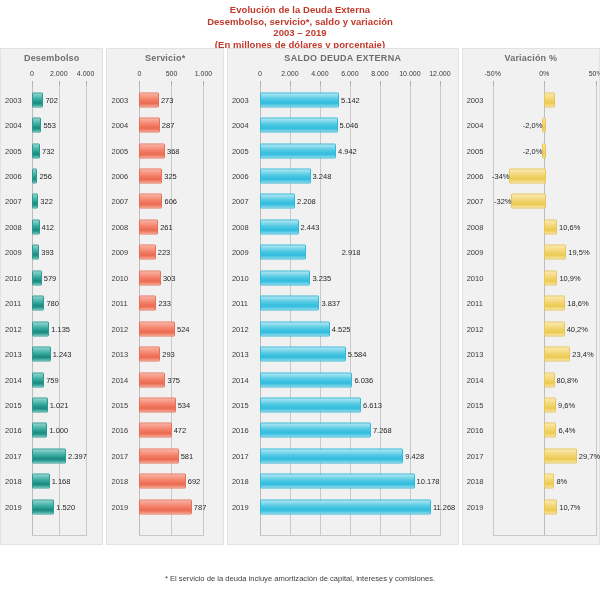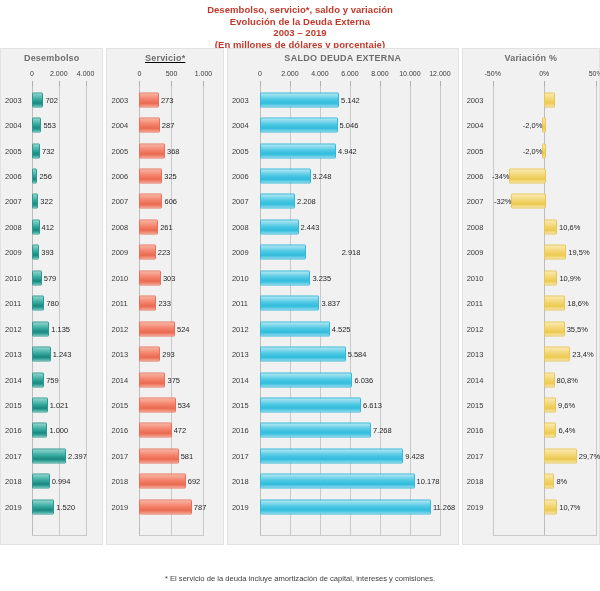--- a/index.html
+++ b/index.html
@@ -32,21 +32,21 @@
   }
   .panel{
     background:#F1F1F1;
     border:1px solid #E2E2E2;
     box-sizing:border-box;
     height:497px;
     position:relative;
     margin-right:3px;
   }
   .panel.p1{width:104px;}
-  .panel.p2{width:118px;text-decoration:underline;}
+  .panel.p2{width:118px;}
   .panel.p3{width:233px;}
   .panel.p4{width:139px;margin-right:0;}
 
   .panel-title{
     text-align:center;
     font-size:9px;
     color:#6D6D6D;
     font-weight:bold;
     padding-top:4px;
     letter-spacing:0.2px;
@@ -154,22 +154,22 @@
     color:#3C3C3C;
   }
   .footer .f-line{font-size:7.6px;line-height:1.55;}
 </style>
 </head>
 <body>
 
 <div id="root">
 
   <div class="title-block">
+    <div class="t-line">Evolución de la Deuda Externa</div>
     <div class="t-line">Desembolso, servicio*, saldo y variación</div>
-    <div class="t-line">Evolución de la Deuda Externa</div>
     <div class="t-line">2003 – 2019</div>
     <div class="t-line">(En millones de dólares y porcentaje)</div>
   </div>
 
   <div class="panels">
     <div class="panel p1">
       <div class="panel-title">Desembolso</div>
       <div class="plot">
           <div class="axis-row">
             <div class="tick-label" style="left: 31px;">0</div>
@@ -260,21 +260,21 @@
               <div class="vlabel" style="left: 48.4px;">1.000</div>
             </div>
             <div class="row" style="top: 358.3px;">
               <div class="ylabel" style="left: 4px;">2017</div>
               <div class="bar teal" title="2017: 2.397" style="left: 31px; width: 32.1198px;"></div>
               <div class="vlabel" style="left: 67.1198px;">2.397</div>
             </div>
             <div class="row" style="top: 383.75px;">
               <div class="ylabel" style="left: 4px;">2018</div>
               <div class="bar teal" title="2018: 1.168" style="left: 31px; width: 15.6512px;"></div>
-              <div class="vlabel" style="left: 50.6512px;">0.994</div>
+              <div class="vlabel" style="left: 50.6512px;">1.168</div>
             </div>
             <div class="row" style="top: 409.2px;">
               <div class="ylabel" style="left: 4px;">2019</div>
               <div class="bar teal" title="2019: 1.520" style="left: 31px; width: 20.368px;"></div>
               <div class="vlabel" style="left: 55.368px;">1.520</div>
             </div>
           </div>
         </div>
     </div>
     <div class="panel p2">
@@ -572,21 +572,21 @@
               <div class="vlabel" style="left: 96.727px;">10,9%</div>
             </div>
             <div class="row" style="top: 205.6px;">
               <div class="ylabel" style="left: 4px;">2011</div>
               <div class="bar gold" title="2011: 18,6%" style="left: 81.5px; width: 19.158px;"></div>
               <div class="vlabel" style="left: 104.658px;">18,6%</div>
             </div>
             <div class="row" style="top: 231.05px;">
               <div class="ylabel" style="left: 4px;">2012</div>
               <div class="bar gold" title="2012: 17,9%" style="left: 81.5px; width: 18.437px;"></div>
-              <div class="vlabel" style="left: 103.937px;">35,5%</div>
+              <div class="vlabel" style="left: 103.937px;">40,2%</div>
             </div>
             <div class="row" style="top: 256.5px;">
               <div class="ylabel" style="left: 4px;">2013</div>
               <div class="bar gold" title="2013: 23,4%" style="left: 81.5px; width: 24.102px;"></div>
               <div class="vlabel" style="left: 109.602px;">23,4%</div>
             </div>
             <div class="row" style="top: 281.95px;">
               <div class="ylabel" style="left: 4px;">2014</div>
               <div class="bar gold" title="2014: 8,1%" style="left: 81.5px; width: 8.343px;"></div>
               <div class="vlabel" style="left: 93.843px;">80,8%</div>

